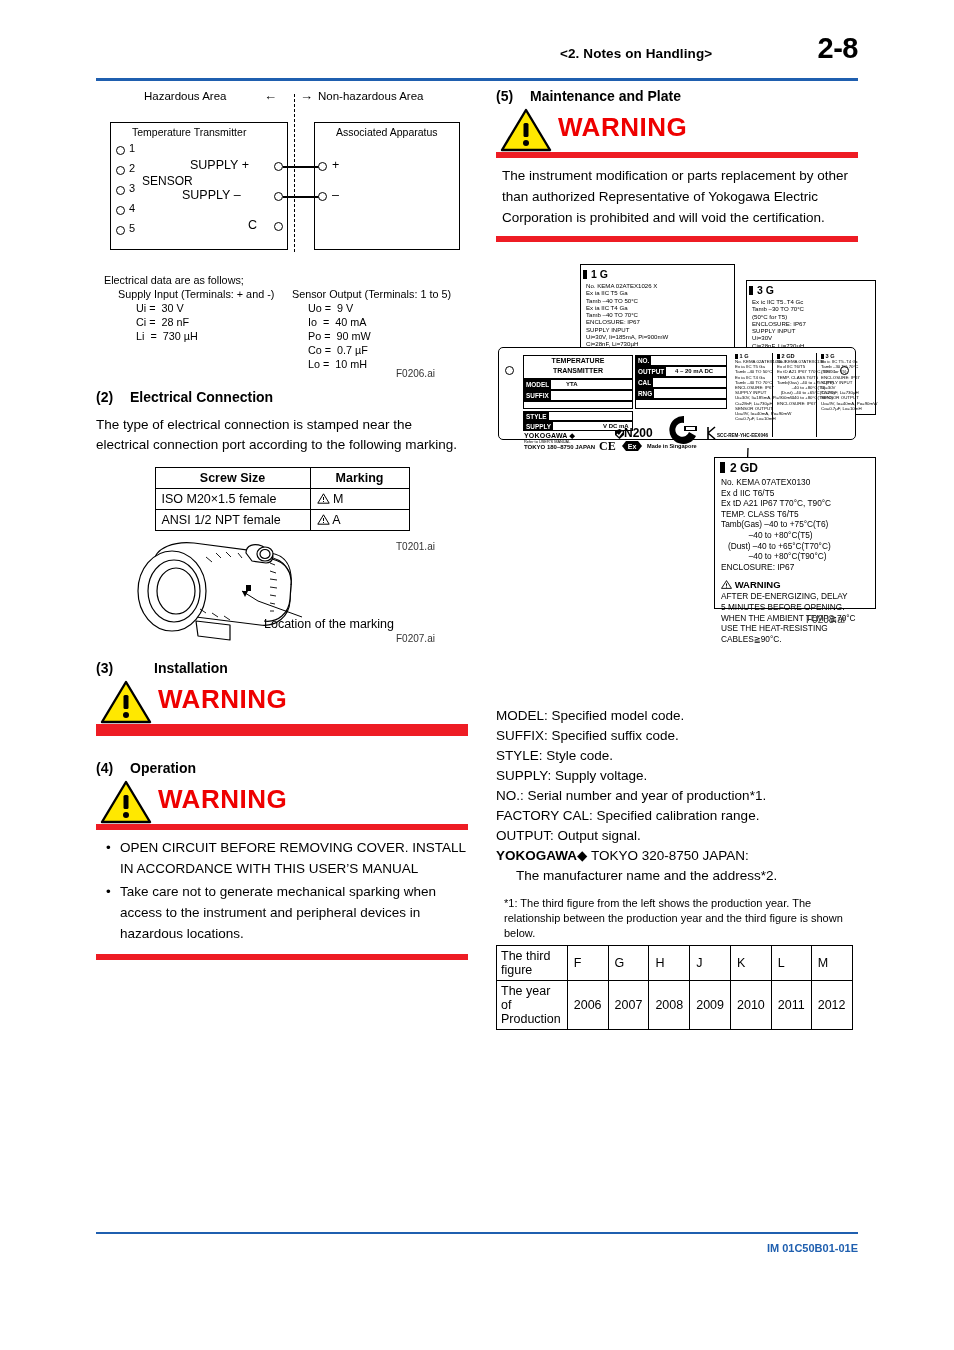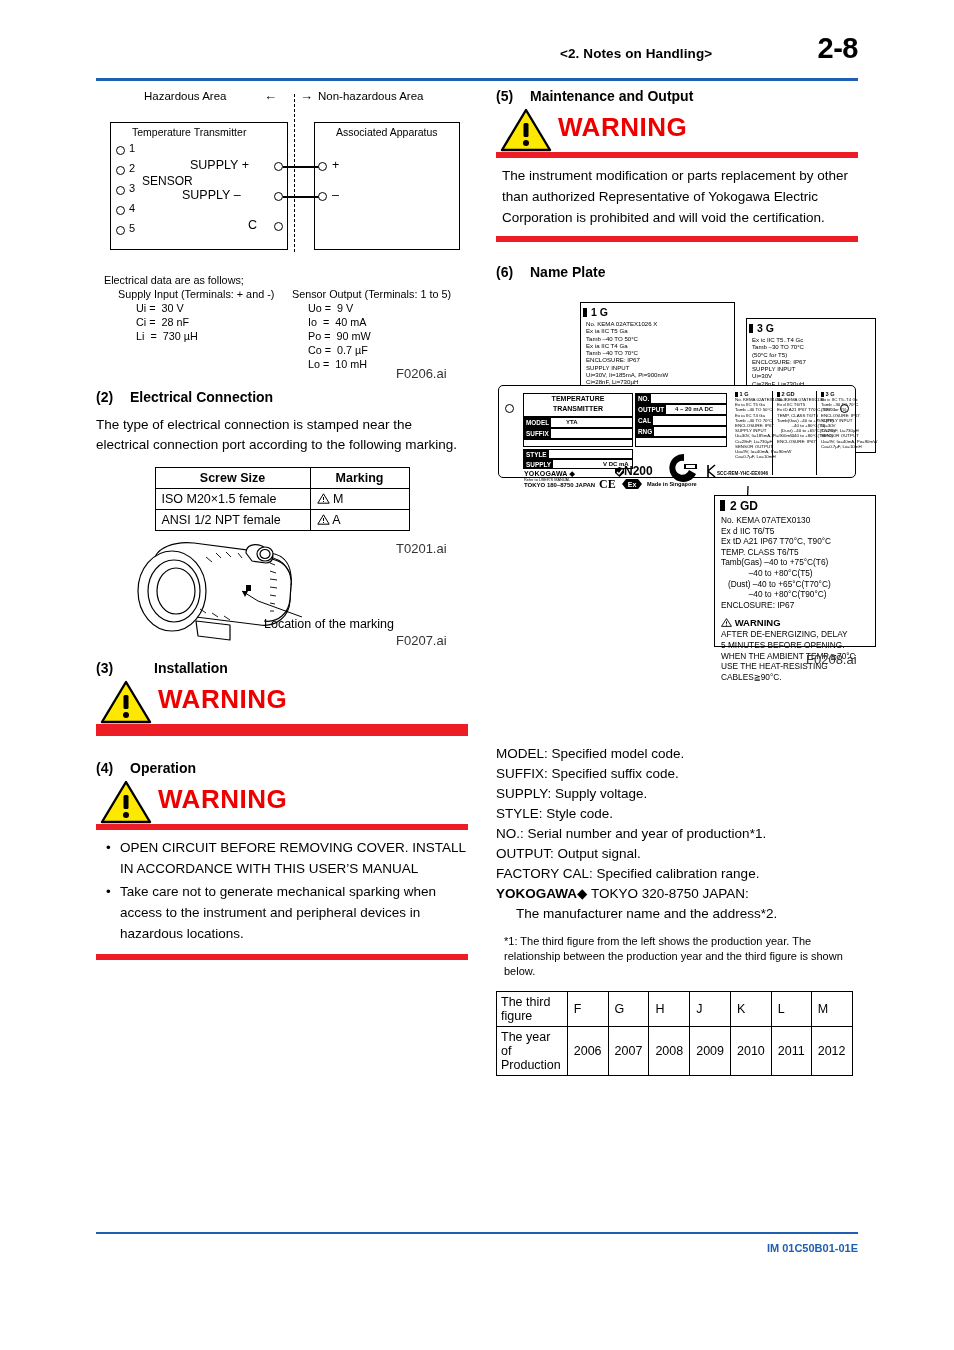--- a/index.html
+++ b/index.html
@@ -60,21 +60,21 @@
   }
   .arrow { position:absolute; font-size: 13px; }
 
   
   .edata { position: relative; font-size: 10.8px; line-height: 14px; height: 110px; }
   .edata .l1 { position:absolute; left:8px; top:0; }
   .edata .l2 { position:absolute; left:22px; top:14px; }
   .edata .l3 { position:absolute; left:40px; top:28px; white-space:pre; }
   .edata .r1 { position:absolute; left:196px; top:14px; }
   .edata .r2 { position:absolute; left:212px; top:28px; white-space:pre; }
-  .figref { position:absolute; font-size: 13px; color:#333; }
+  .figref { position:absolute; font-size: 10px; color:#333; }
 
   
   table.grid { border-collapse: collapse; }
   table.grid td, table.grid th {
     border: 1.2px solid #000; font-size: 12.5px; padding: 3px 6px; 
     font-weight: normal;
   }
   table.grid th { font-weight: bold; }
 
   .screw-tbl { margin: 0 auto; width: 255px; }
@@ -116,21 +116,21 @@
   .pm-txt { position:absolute; font-size:6px; }
   .pm-head { position:absolute; font-size:7px; font-weight:bold; text-align:center; }
   .micro { position:absolute; font-size:4.4px; line-height:5.2px; white-space:pre; }
   .micro-t { position:absolute; font-size:5.6px; font-weight:bold; }
 
   .np2 { font-size: 8.3px; line-height: 10.6px; white-space: pre; padding: 0 4px 3px 6px; }
   .np2-title { font-size: 12px; font-weight: bold; margin: 3px 0 2px 5px; }
   .np2-title .sq { display:inline-block; width:5px; height:11px; background:#000; margin-right:5px; vertical-align:-1px; }
   .np2-warn { font-size: 9.5px; font-weight:bold; margin: 4px 0 1px 6px; }
 
-  .yr-tbl { width: 329px; margin-top: 12px; }
+  .yr-tbl { width: 329px; margin-top: 4px; }
   .yr-tbl td { font-size: 12px; padding: 3px 2px; }
   .yr-tbl td.lbl { text-align: left; padding-left: 4px; width: 112px; }
   .footnote { font-size: 11px; line-height: 15px; }
 
   .yoko-bold { font-weight: bold; }
 </style>
 </head>
 <body>
 
 <div class="page-header">
@@ -316,39 +316,36 @@
         </ul>
       </div>
       <div class="warn-rule"></div>
     </div>
   </div>
 </div>
 
 <div class="col-right">
 
   <div class="sec-head">
-    <span class="num" style="display:inline-block;width:34px;">(5)</span><span>Maintenance and Output</span>
+    <span class="num" style="display:inline-block;width:34px;">(5)</span><span>Maintenance and Plate</span>
   </div>
   <div class="warn">
     <div class="warn-head">
       <svg class="tri-warn" width="52" height="44" viewBox="0 0 52 44">
         <polygon points="26,2 50,42 2,42" fill="#FFE800" stroke="#000" stroke-width="2.4" stroke-linejoin="round"></polygon>
         <rect x="23.5" y="15" width="5" height="14" rx="1.5" fill="#000"></rect>
         <circle cx="26" cy="35" r="3" fill="#000"></circle>
       </svg>
       <div class="warn-word">WARNING</div>
     </div>
     <div class="warn-rule"></div>
     <div class="warn-body">The instrument modification or parts replacement by other than authorized Representative of Yokogawa Electric Corporation is prohibited and will void the certification.</div>
     <div class="warn-rule"></div>
   </div>
 
-  <div class="sec-head" style="margin-top:22px;">
-    <span class="num" style="display:inline-block;width:34px;">(6)</span><span>Name Plate</span>
-  </div>
 
   <div class="np-area">
 
     <div class="np-box" style="left:84px; top:22px; width:155px; height:150px;">
       <div class="np-title" style="margin-top:3px;">
         <span class="sq"></span><span>1 G</span>
       </div>
       <div class="np-lines">No. KEMA 02ATEX1026 X
 Ex ia IIC T5 Ga
 Tamb –40 TO 50°C
@@ -541,25 +538,25 @@
 USE THE HEAT-RESISTING
 CABLES≧90°C.</div>
     </div>
 
     <div class="figref" style="left:310px; top:372px;">F0208.ai</div>
   </div>
 
   <div class="body-text" style="margin-top:-6px;">
     <div>MODEL: Specified model code.</div>
     <div>SUFFIX: Specified suffix code.</div>
+    <div>STYLE: Style code.</div>
     <div>SUPPLY: Supply voltage.</div>
-    <div>STYLE: Style code.</div>
     <div>NO.: Serial number and year of production*1.</div>
+    <div>FACTORY CAL: Specified calibration range.</div>
     <div>OUTPUT: Output signal.</div>
-    <div>FACTORY CAL: Specified calibration range.</div>
     <div>
       <span class="yoko-bold">YOKOGAWA</span><span>◆</span><span> TOKYO 320-8750 JAPAN:</span>
     </div>
     <div style="padding-left:20px;">The manufacturer name and the address*2.</div>
   </div>
 
   <div class="footnote" style="margin-top:10px; padding-left:8px;">*1:  The third figure from the left shows the production year. The relationship between the production year and the third figure is shown below.</div>
 
   <table class="grid yr-tbl">
     <tbody>

